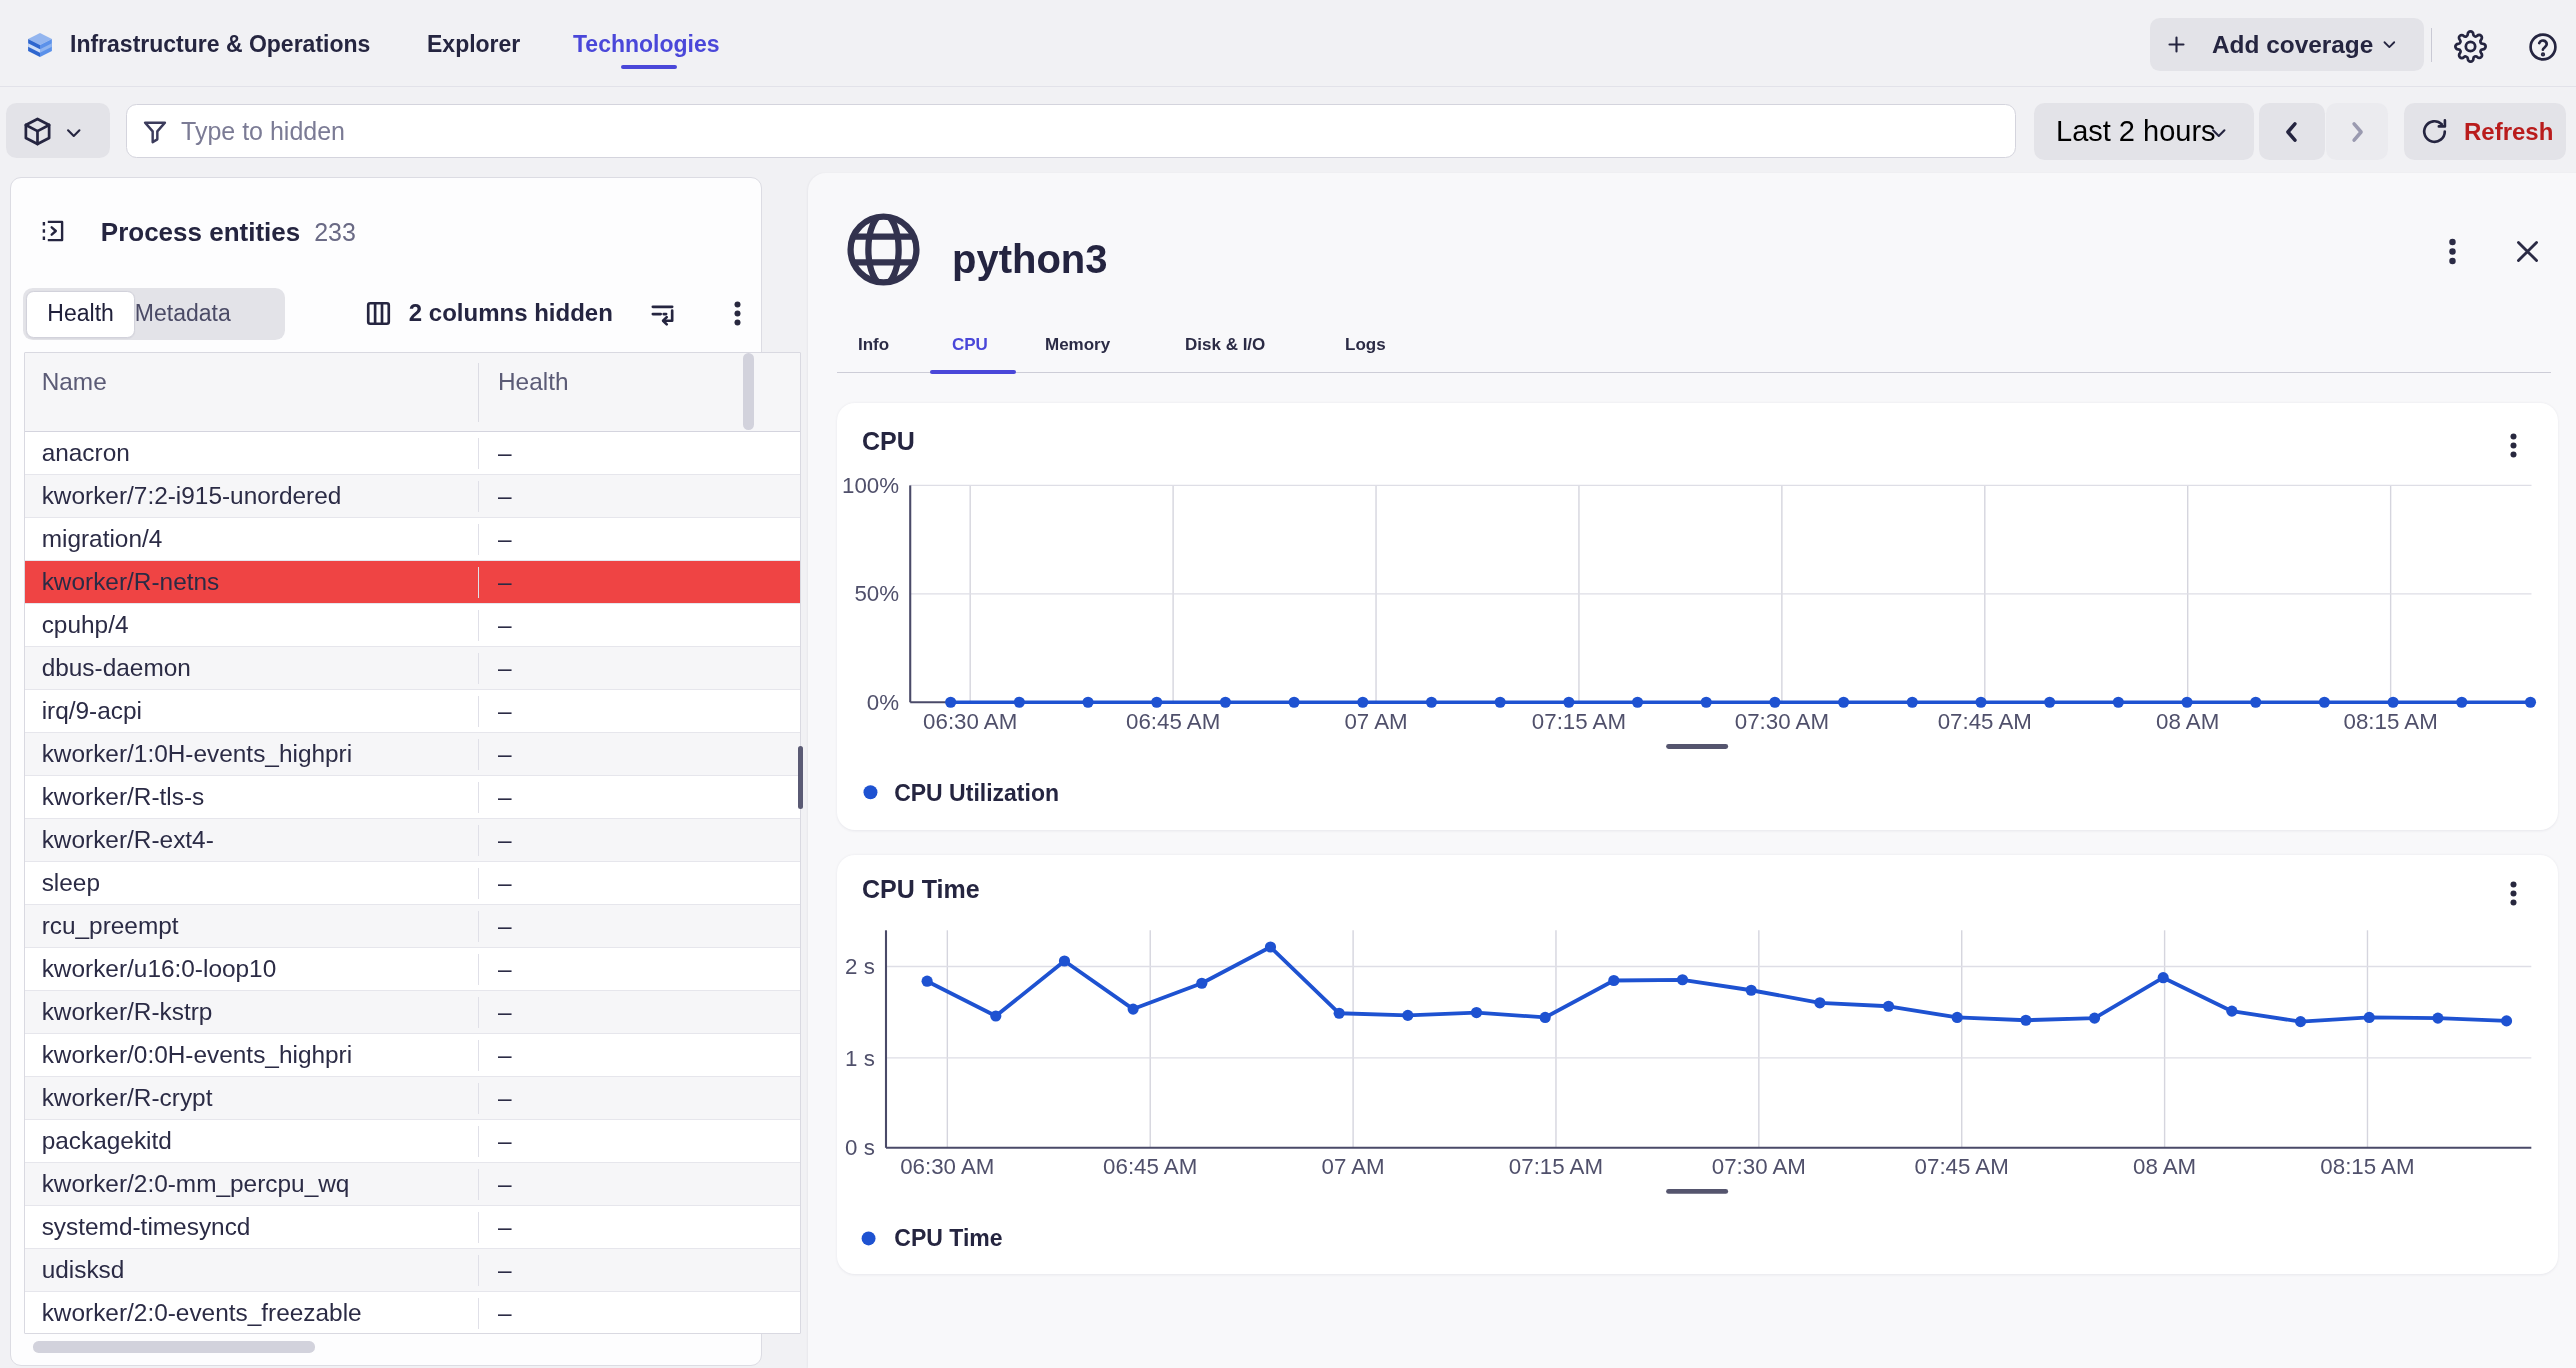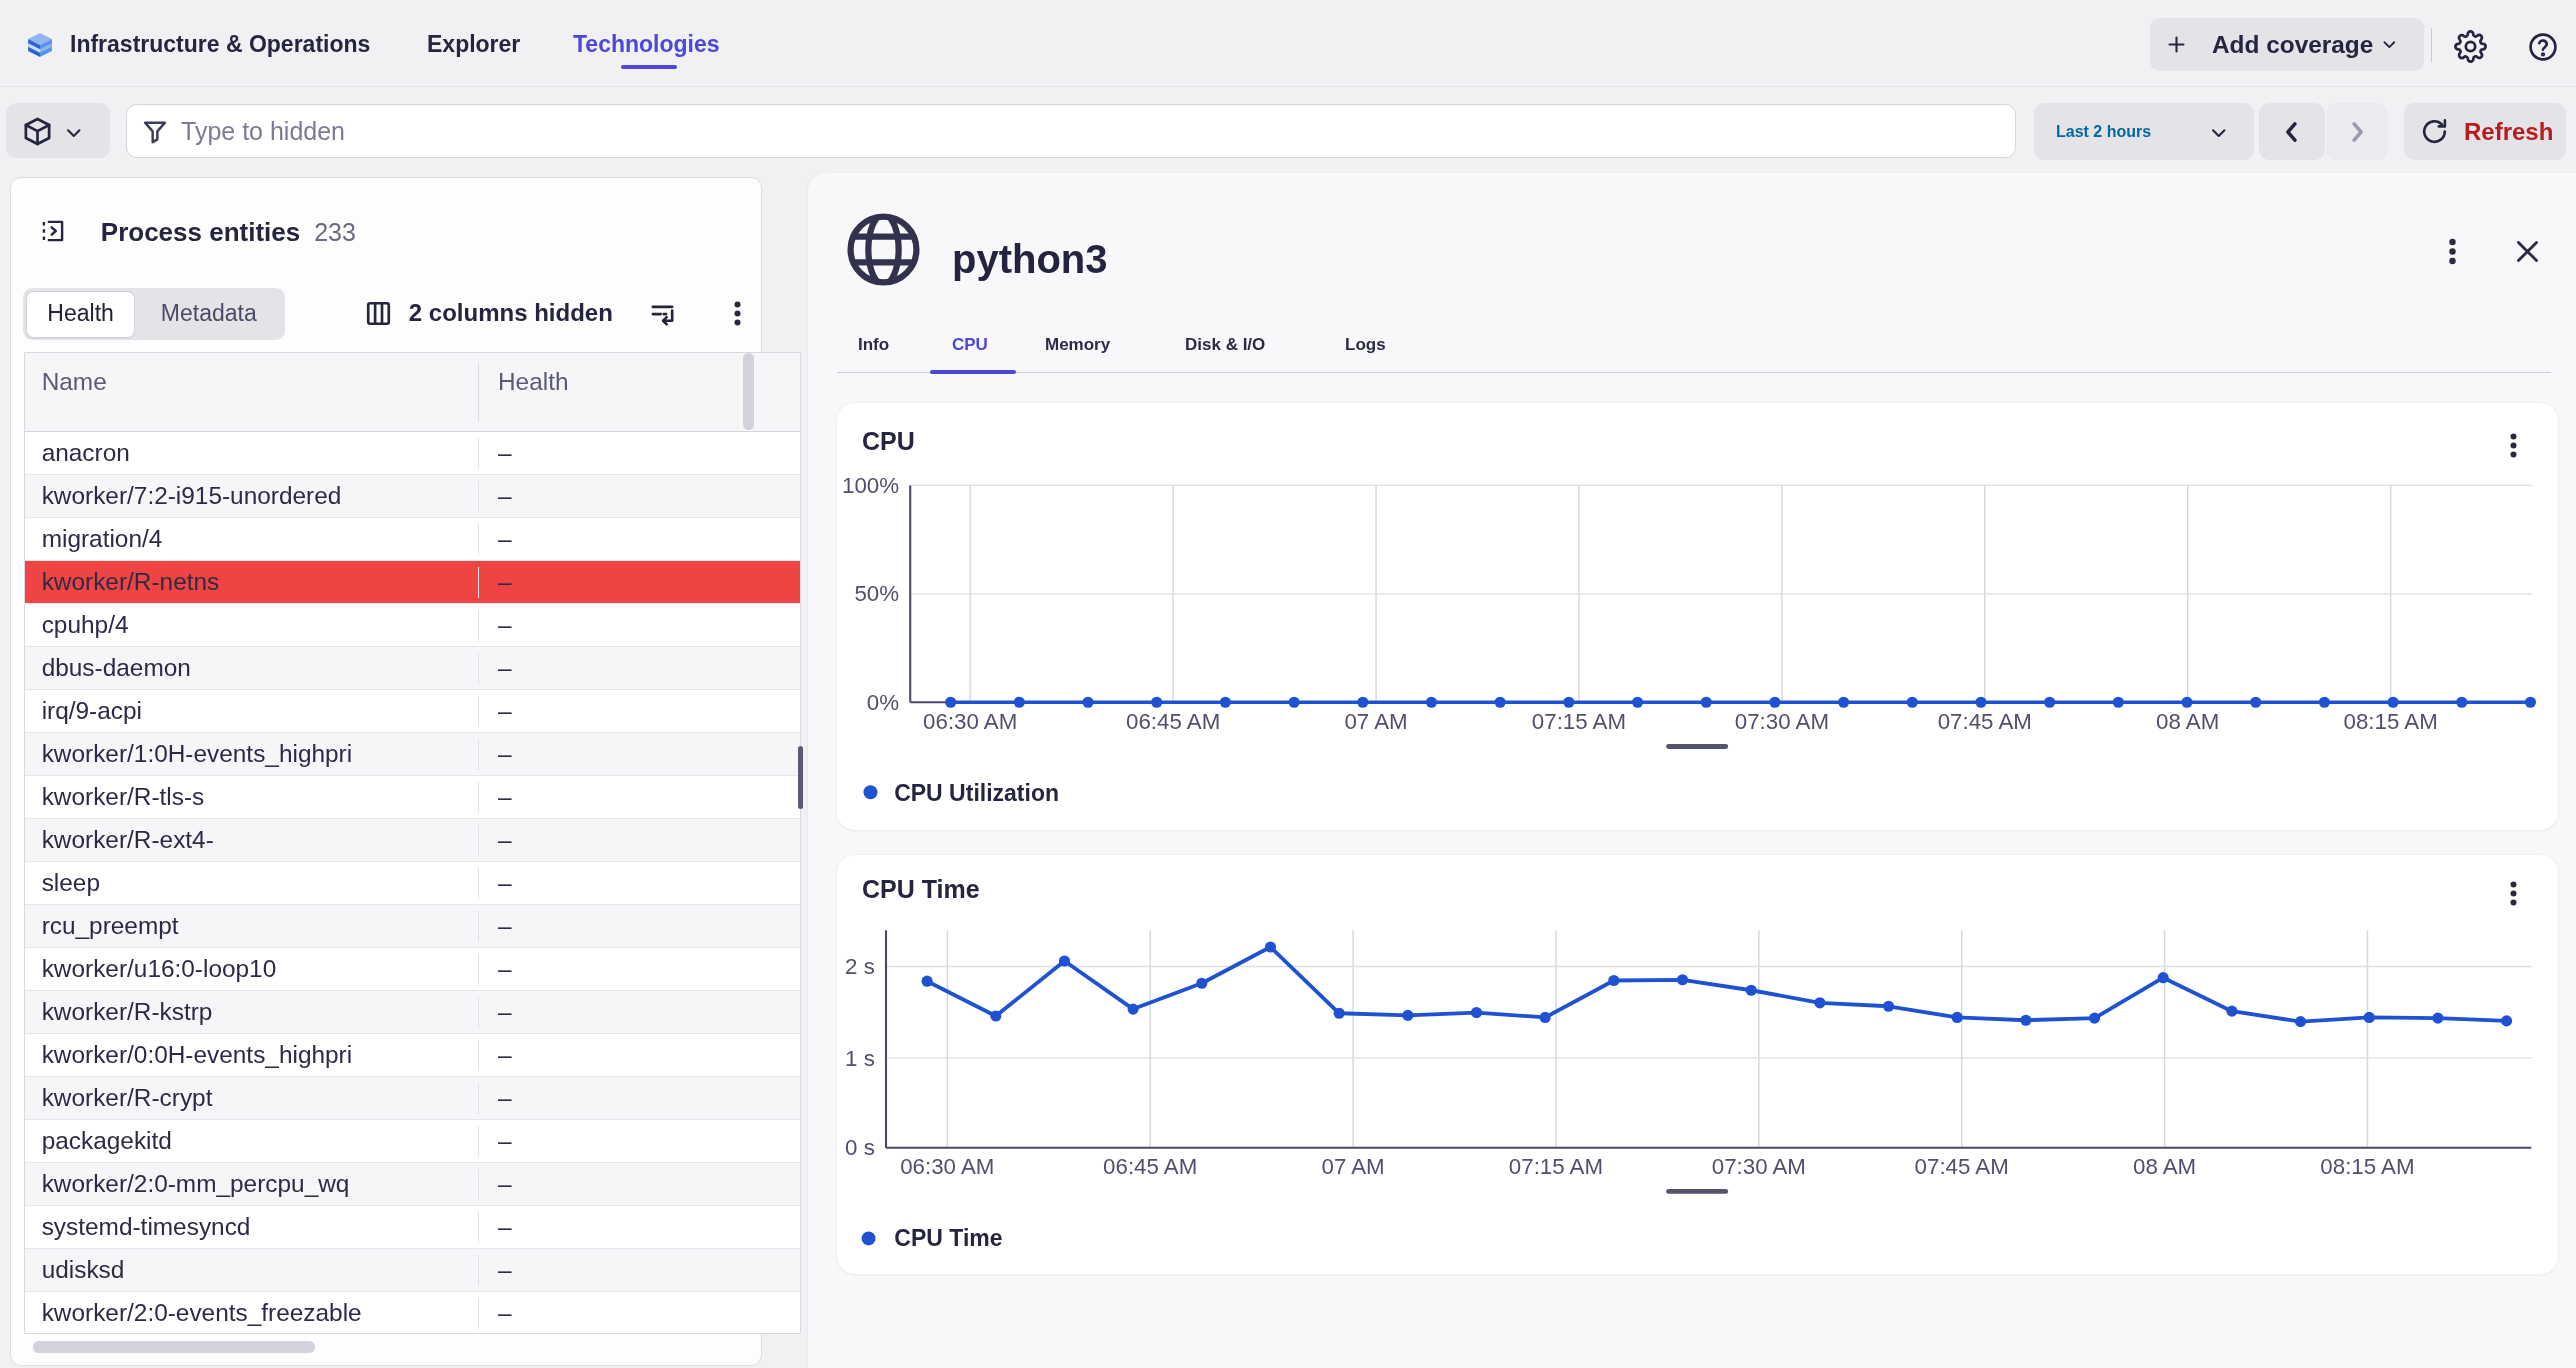--- a/index.html
+++ b/index.html
@@ -57,21 +57,21 @@
   </svg>
 <svg class="abs" style="left:64px;top:123px" width="19.5" height="19.5" viewBox="0 0 24 24" fill="none" stroke="#252540" stroke-width="2.6" stroke-linecap="round" stroke-linejoin="round">
     <polyline points="5,9 12,16 19,9"></polyline>
   </svg>
 <div class="abs" style="left:126px;top:104px;width:1890px;height:54px;background:#ffffff;border:1.4px solid #d4d4dd;border-radius:10.5px"></div>
 <svg class="abs" style="left:141px;top:118px" width="28" height="28" viewBox="0 0 24 24" fill="none" stroke="#3c3c5c" stroke-width="2.1" stroke-linejoin="round">
     <path d="M3.5 4h17l-6.5 7.5v6.8l-4 2.4v-9.2L3.5 4z"></path>
   </svg>
 <div class="abs" style="left:181px;top:116px;font-size:25px;color:#7b7b95;line-height:31px">Type to hidden</div>
 <div class="btn" style="left:2034px;top:103px;width:220px;height:57px"></div>
-<div class="abs" style="left:2056px;top:115px;font-size:16px;font-weight:700;line-height:33px;color:#0369a1">Last 2 hours</div>
+<div class="abs" style="left:2056px;top:115px;font-size:29px;font-weight:400;line-height:33px;color:#000000">Last 2 hours</div>
 <svg class="abs" style="left:2209px;top:123px" width="19.5" height="19.5" viewBox="0 0 24 24" fill="none" stroke="#252540" stroke-width="2.6" stroke-linecap="round" stroke-linejoin="round">
     <polyline points="5,9 12,16 19,9"></polyline>
   </svg>
 <div class="btn" style="left:2259px;top:103px;width:66px;height:57px"></div>
 <svg class="abs" style="left:2278px;top:118px" width="28" height="28" viewBox="0 0 24 24" fill="none" stroke="#252540" stroke-width="3" stroke-linecap="round" stroke-linejoin="round">
     <polyline points="14.5,5 8.5,12 14.5,19"></polyline>
   </svg>
 <div class="btn" style="left:2326px;top:103px;width:62px;height:57px;background:#ebebef"></div>
 <svg class="abs" style="left:2343px;top:118px" width="28" height="28" viewBox="0 0 24 24" fill="none" stroke="#9a9ab0" stroke-width="3" stroke-linecap="round" stroke-linejoin="round">
     <polyline points="9.5,5 15.5,12 9.5,19"></polyline>
@@ -85,21 +85,21 @@
 <div class="lcard">
 <svg class="abs" style="left:29px;top:40px" width="26" height="26" viewBox="0 0 24 24" fill="none" stroke="#252540" stroke-width="2.2" stroke-linejoin="round">
 <path d="M7.2 3.6H20.4V20.4H7.2"></path>
 <path d="M3.6 3.6v3.4M3.6 10.3v3.4M3.6 17v3.4"></path>
 <polyline points="10.8,8.6 14.6,12 10.8,15.4" stroke-linecap="round"></polyline>
     </svg>
 <div class="abs" style="left:90px;top:40px;font-size:26px;font-weight:700;line-height:29px">Process entities<span style="font-weight:400;color:#6a6a85;font-size:25px">&nbsp;&nbsp;233</span></div>
 <div class="abs" style="left:12.6px;top:110px;width:262px;height:52px;background:#e3e3e8;border-radius:9.8px"></div>
 <div class="abs" style="left:15.3px;top:113px;width:109px;height:47px;background:#ffffff;border:0.7px solid #d2d2db;border-radius:7.7px;box-shadow:0 0.7px 1.4px rgba(20,20,50,0.05)"></div>
 <div class="abs" style="left:15.3px;top:113px;width:109px;height:47px;text-align:center;font-size:23px;line-height:45px;color:#20203a">Health</div>
-<div class="abs" style="left:124px;top:113px;width:148px;height:47px;text-align:center;font-size:23px;line-height:45px;color:#4b4b66">Metadata</div>
+<div class="abs" style="left:124px;top:113px;width:148px;height:47px;text-align:left;font-size:23px;line-height:45px;color:#4b4b66">Metadata</div>
 <svg class="abs" style="left:353px;top:121px" width="29" height="29" viewBox="0 0 24 24" fill="none" stroke="#252540" stroke-width="2.2">
       <rect x="3.5" y="3.5" width="17" height="17" rx="1.6"></rect>
       <path d="M9.2 3.5v17M14.9 3.5v17"></path>
     </svg>
 <div class="abs" style="left:398px;top:117px;font-size:24px;font-weight:700;line-height:36px;color:#252541">2 columns hidden</div>
 <svg class="abs" style="left:637px;top:121px" width="29" height="29" viewBox="0 0 24 24" fill="none" stroke="#252540" stroke-width="2.2" stroke-linecap="round" stroke-linejoin="round">
 <path d="M4 6.5h16"></path>
       <path d="M4 12.5h6.5M13 12.5h2"></path>
       <path d="M20 9.5v8.5h-7"></path>
       <polyline points="15.5,15 12.5,18 15.5,21"></polyline>

